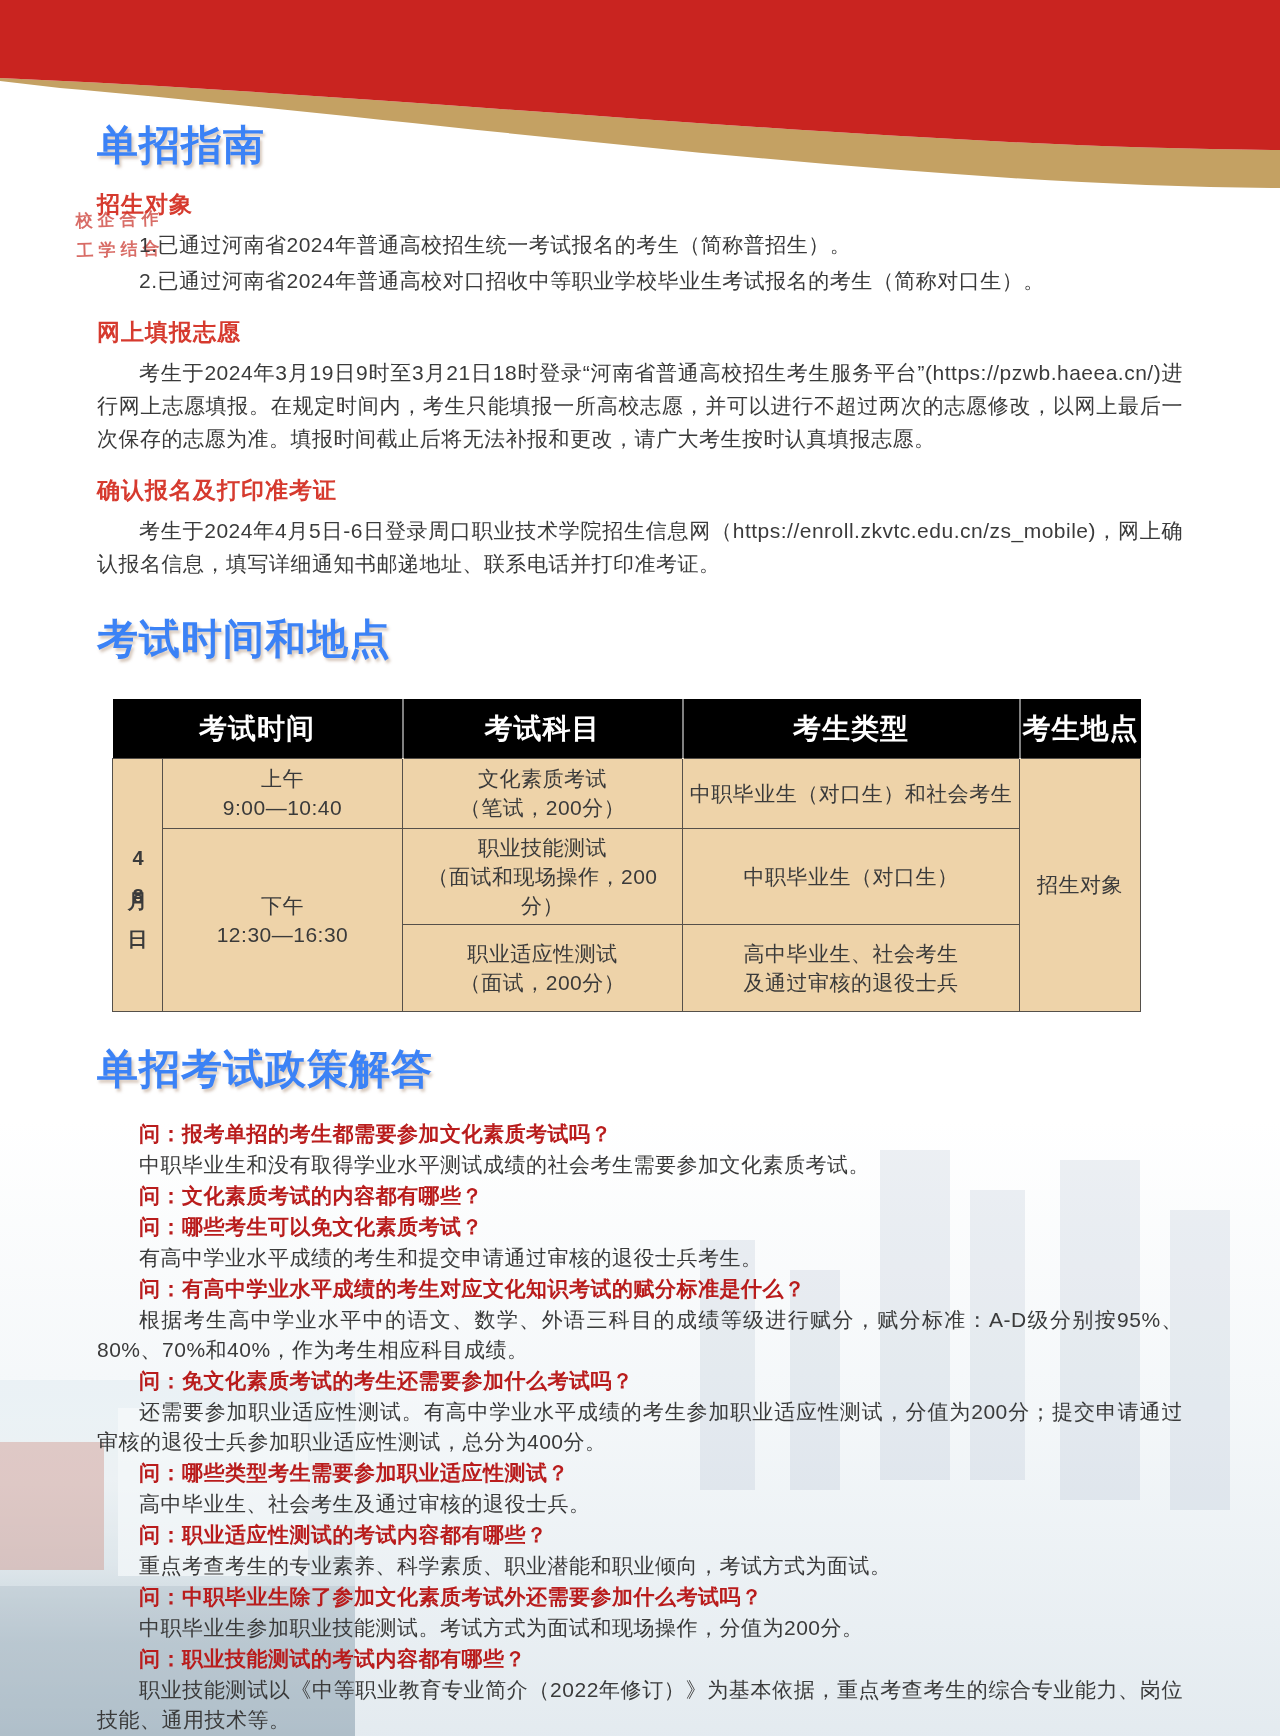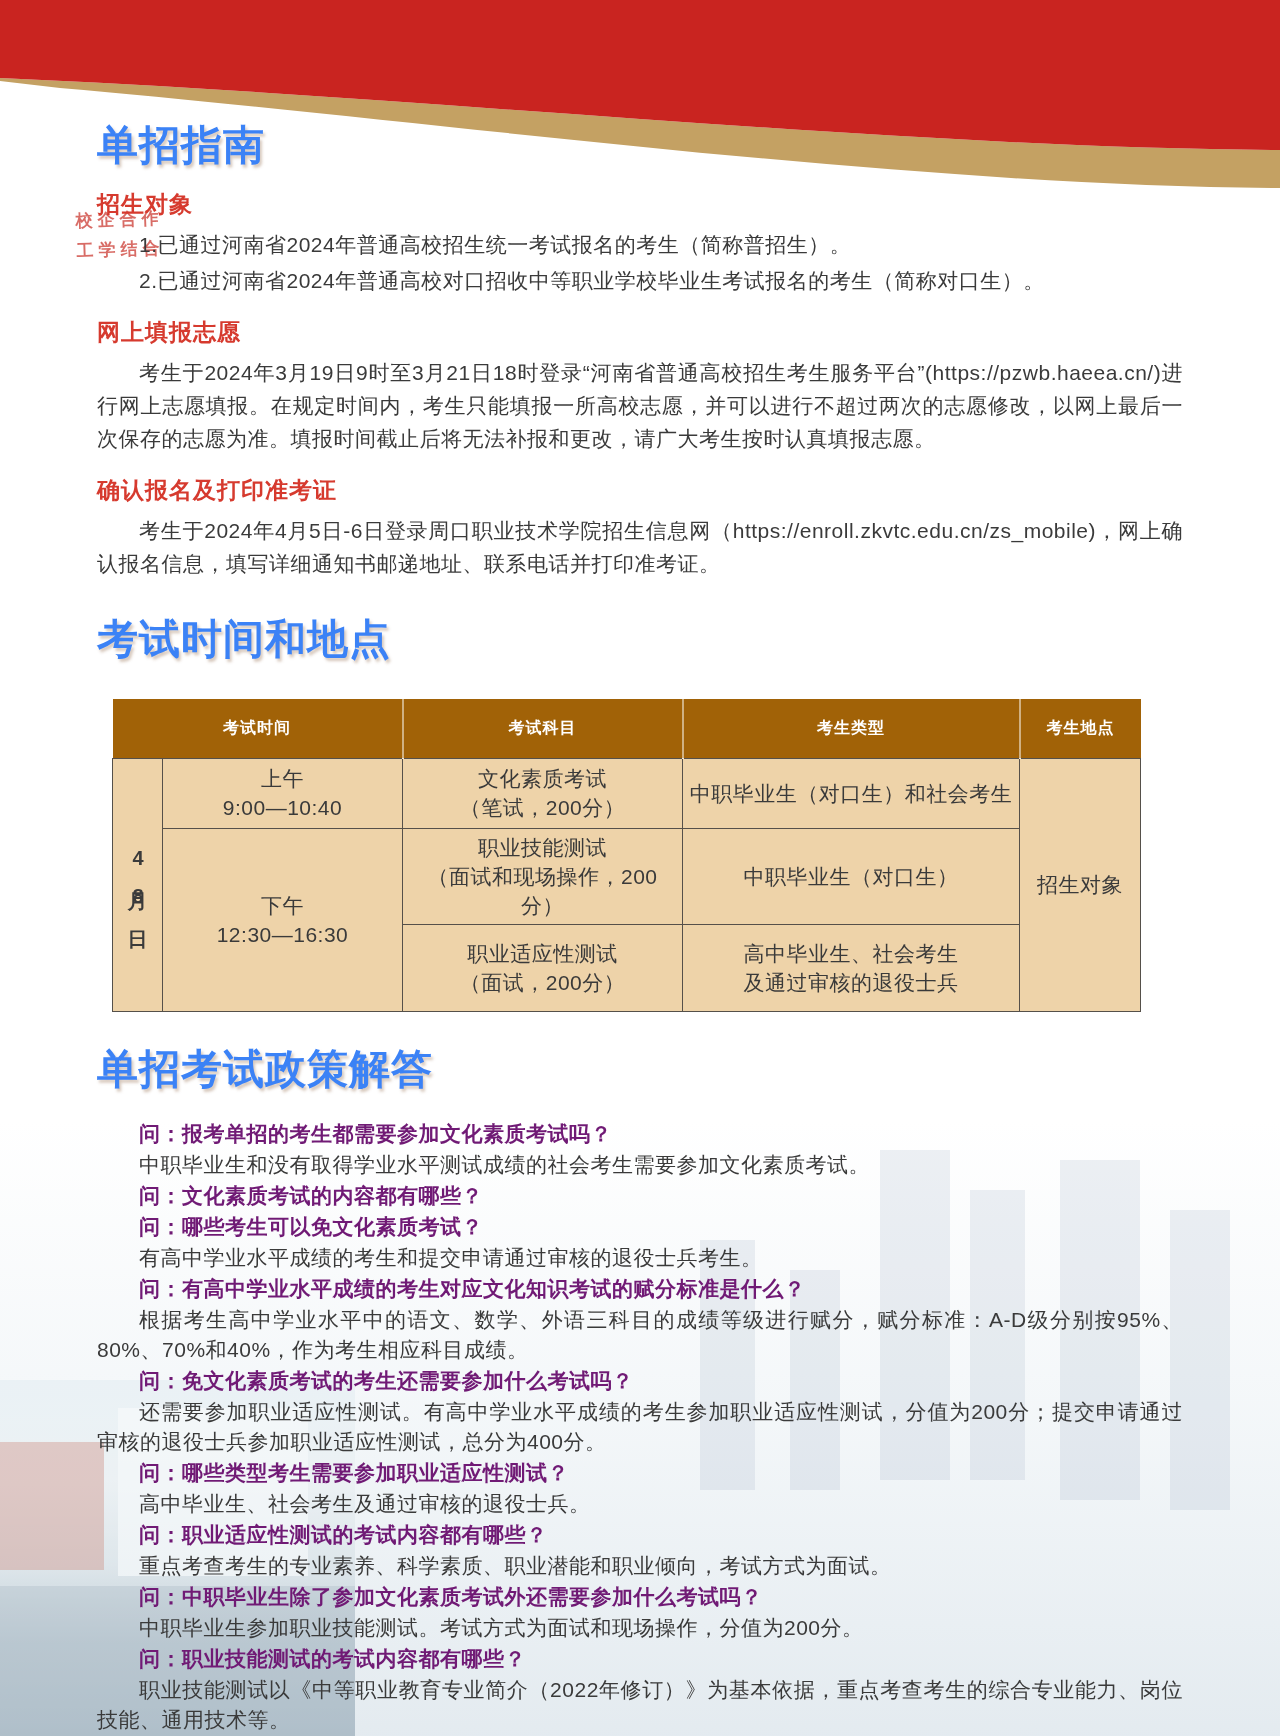--- a/index.html
+++ b/index.html
@@ -49,37 +49,37 @@
     font-size:21px; color:#3a3a3a; line-height:33px;
     text-align:justify; text-indent:2em; letter-spacing:.5px;
   }
   .item { margin:3px 0; text-align:left; }
   .para { margin:4px 0; }
   
   table.exam {
     width:1028px; margin-left:15px; border-collapse:collapse; table-layout:fixed;
   }
   table.exam thead th {
-    background:#a16207; color:#ffffff; font-size:16px; font-weight:bold;
+    background:#000000; color:#ffffff; font-size:28px; font-weight:bold;
     height:59px; border:0; letter-spacing:1px;
   }
   table.exam thead th + th { border-left:2px solid rgba(255,255,255,.5); }
   table.exam tbody td {
     background:#eed3a9; border:1px solid #55504a; text-align:center;
     font-size:21px; color:#3a3a3a; line-height:29px; padding:4px 6px; letter-spacing:.5px;
   }
   .r1 td { height:70px; } .r2 td { height:91px; } .r3 td { height:87px; }
   td.date-cell div {
     writing-mode:vertical-rl; text-orientation:upright; margin:0 auto;
     font-weight:bold; font-size:20px; letter-spacing:8px;
   }
   .cell-line { display:block; }
   
   .qa p { font-size:21px; line-height:30px; text-align:justify; text-indent:2em; letter-spacing:.5px; margin:1px 0; }
-  .qa .q { color:#701a75; font-weight:bold;font-family:Liberation Serif, serif; }
+  .qa .q { color:#b91c1c; font-weight:bold;font-family:Liberation Serif, serif; }
   .qa .a { color:#3a3a3a; }
 </style>
 </head>
 <body>
 
 <div class="page">
 
   <svg class="banner" viewBox="0 0 1280 195" preserveAspectRatio="none" aria-hidden="true">
     <path d="M0,78 C 420,96 900,148 1280,150 L1280,188 C 900,186 430,120 60,88 L0,81 Z" fill="#c4a163"></path>
     <path d="M0,0 H1280 V150 C 900,148 420,96 0,78 Z" fill="#c92420"></path>

